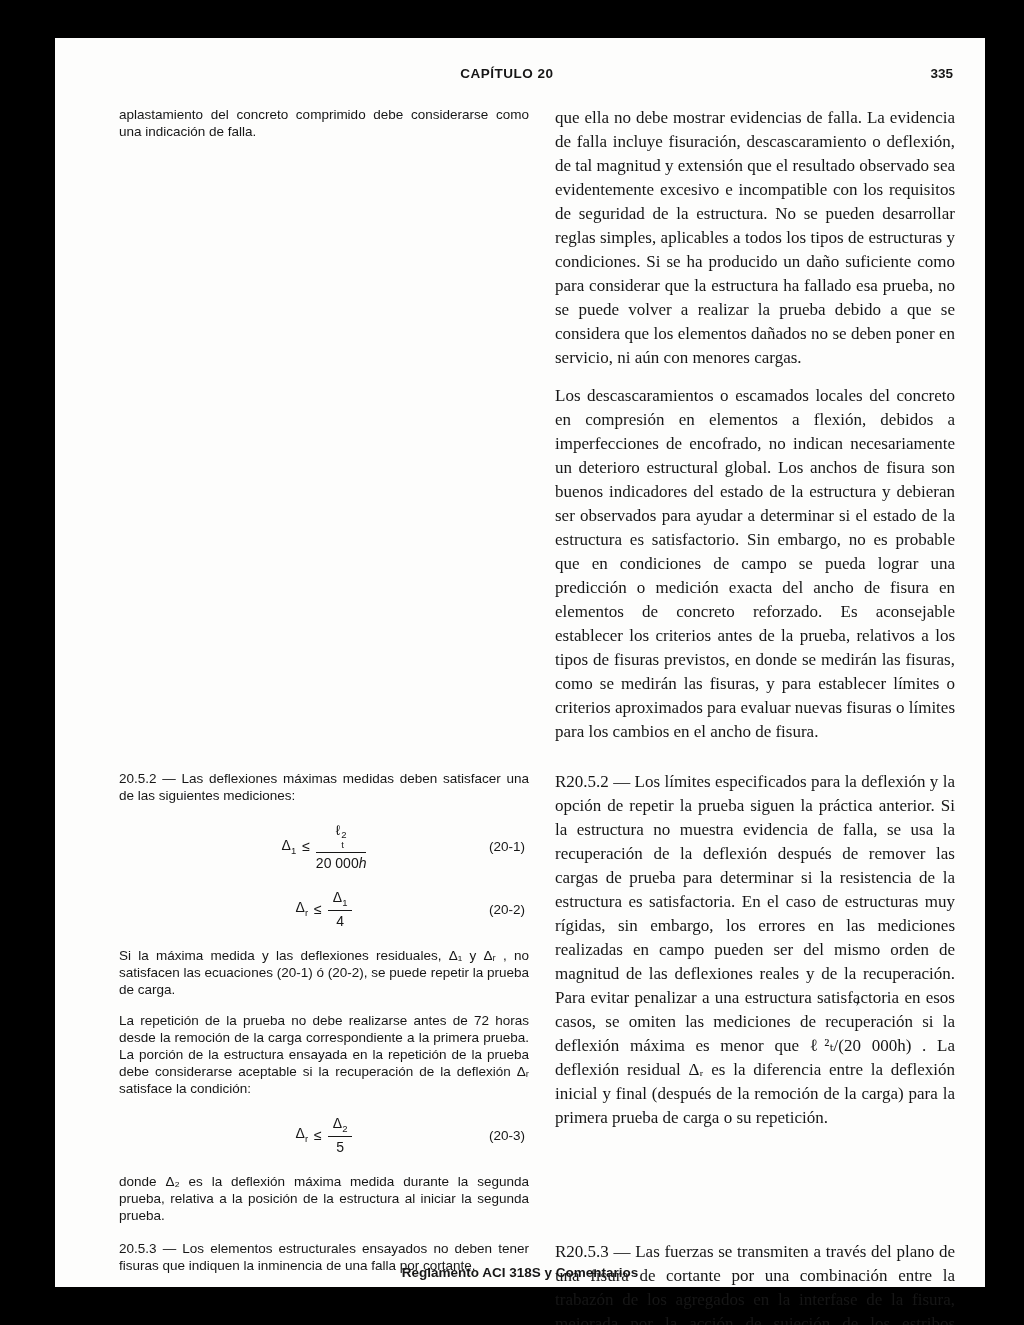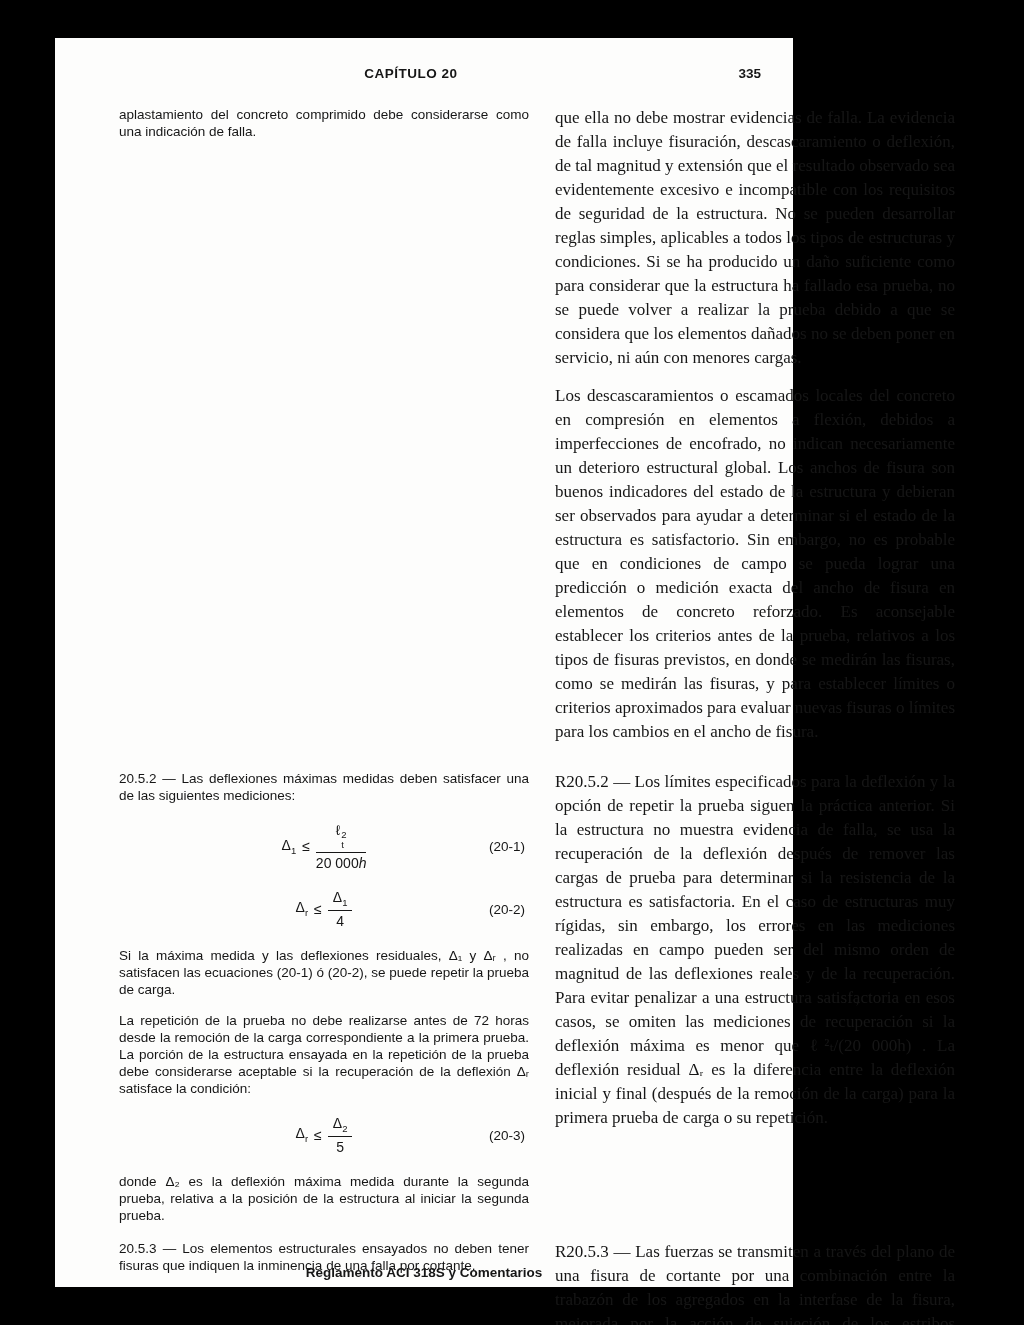--- a/index.html
+++ b/index.html
@@ -11,21 +11,21 @@
     width: 1024px;
     height: 1325px;
     position: relative;
     font-family: "Liberation Sans", "DejaVu Sans", sans-serif;
     color: #161616;
   }
   .page {
     position: absolute;
     left: 55px;
     top: 38px;
-    width: 738px;
+    width: 930px;
     height: 1249px;
     background: #fdfdfc;
     box-sizing: border-box;
     padding: 28px 30px 0 64px;
   }
   .page-header {
     position: relative;
     height: 20px;
     font-weight: bold;
     font-size: 13.5px;

